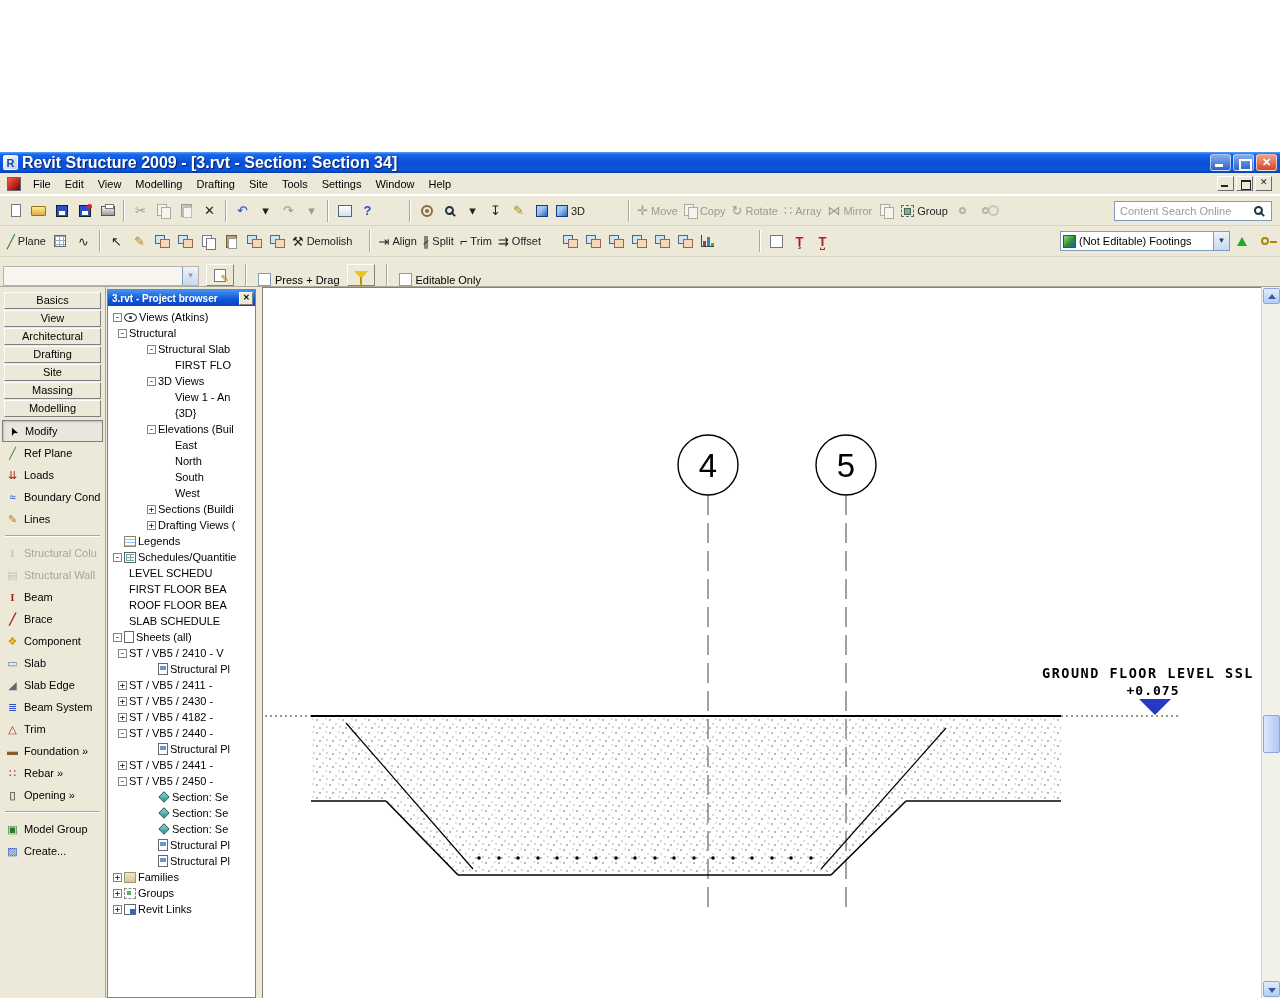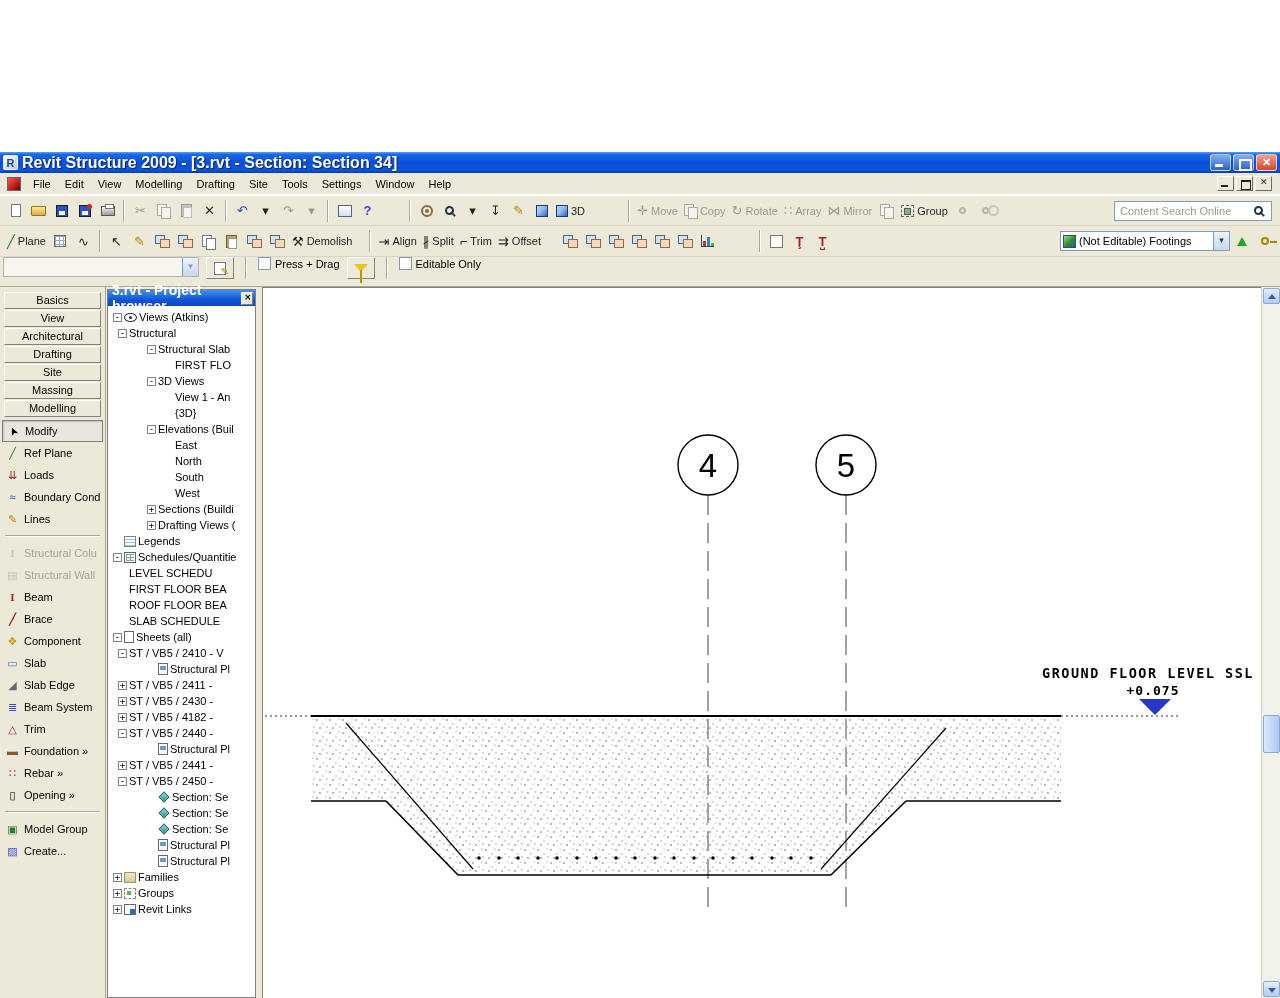--- a/index.html
+++ b/index.html
@@ -104,21 +104,21 @@
   .searchwrap .mi-mag{position:absolute;right:9px;top:5px}
   .typesel{margin-left:auto;display:flex;align-items:center;gap:3px;width:170px;height:20px;
     border:1px solid #7F9DB9;background:#fff;padding-left:2px;overflow:hidden}
   .tsv{white-space:nowrap;overflow:hidden;flex:1}
   .dd{width:16px;height:18px;flex:none;margin-left:auto;border-left:1px solid #7F9DB9;
     background:linear-gradient(#ECF3FC,#C6D8F0);text-align:center;line-height:16px;font-size:9px;color:#245}
   .dd::before{content:"\25BE"}
   .dd.dis::before{color:#99A}
 
   
-  .optionsbar{height:30px;display:flex;align-items:flex-start;background:#ECE9D8;border-bottom:1px solid #ACA899;
+  .optionsbar{height:30px;display:flex;align-items:flex-end;background:#ECE9D8;border-bottom:1px solid #ACA899;
     padding:0 3px;gap:7px}
   .combo{width:196px;height:20px;background:#F6F5F0;border:1px solid #B8B4A8;display:flex;align-items:center}
   .combo .dd{margin-left:auto}
   .raisedbtn{height:22px;min-width:28px;display:flex;align-items:center;justify-content:center;
     border:1px solid;border-color:#fff #848078 #848078 #fff;background:#ECE9D8;padding:0 3px}
   .chklbl{display:flex;align-items:center}
   .chk{width:13px;height:13px;background:#fff;border:1px solid #7F9DB9;margin-right:4px;flex:none}
 
   
   .designbar{position:absolute;left:0;top:135px;width:106px;height:711px;background:#ECE9D8;
@@ -130,21 +130,21 @@
   .dtool.active{border:1px solid #808080;background:#E9E6DD;box-shadow:inset 1px 1px 2px rgba(0,0,0,.18)}
   .dtool.dis{color:#A8A49B}
   .dtool.dis .dicon{filter:grayscale(1) opacity(.55)}
   .dicon{width:15px;height:15px;flex:none;display:flex;align-items:center;justify-content:center;font-size:11px}
   .dsep{height:2px;margin:5px 3px;border-top:1px solid #ACA899;border-bottom:1px solid #fff}
 
   
   .browser{position:absolute;left:107px;top:137px;width:149px;height:709px;background:#fff;
     border:1px solid #808080;display:flex;flex-direction:column}
   .bheader{height:16px;flex:none;display:flex;align-items:center;padding:0 2px 0 4px;color:#fff;
-    font-weight:bold;font-size:14px;background:linear-gradient(180deg,#4792F2 0%,#0E55D8 60%,#0A46BC 100%)}
+    font-weight:bold;font-size:10px;background:linear-gradient(180deg,#4792F2 0%,#0E55D8 60%,#0A46BC 100%)}
   .bclose{margin-left:auto;width:14px;height:13px;background:#ECE9D8;border:1px solid;
     border-color:#fff #808080 #808080 #fff;position:relative}
   .bclose::before{content:"\2715";position:absolute;left:3px;top:0;font-size:8px;color:#000}
   .tree{flex:1;overflow:hidden;padding-top:3px}
   .trow{height:16px;display:flex;align-items:center;gap:2px;white-space:nowrap;overflow:hidden}
   .i0{padding-left:5px}.i1{padding-left:10px}.i2{padding-left:39px}.i3{padding-left:56px}
   .exp{width:9px;height:9px;flex:none;border:1px solid #848484;background:#fff;display:flex;
     align-items:center;justify-content:center;font-size:9px;line-height:1;
     font-family:"DejaVu Sans Mono",monospace}
   .exp.minus::before{content:"-"}

